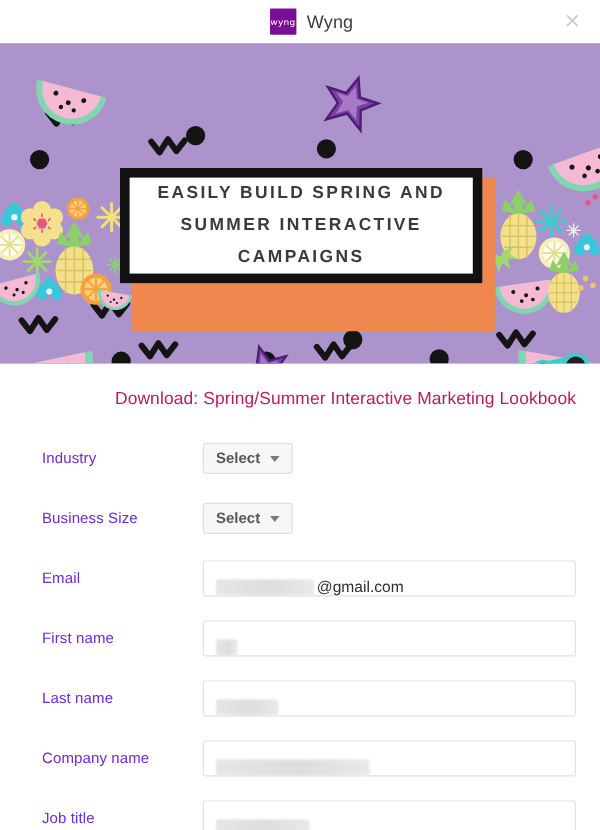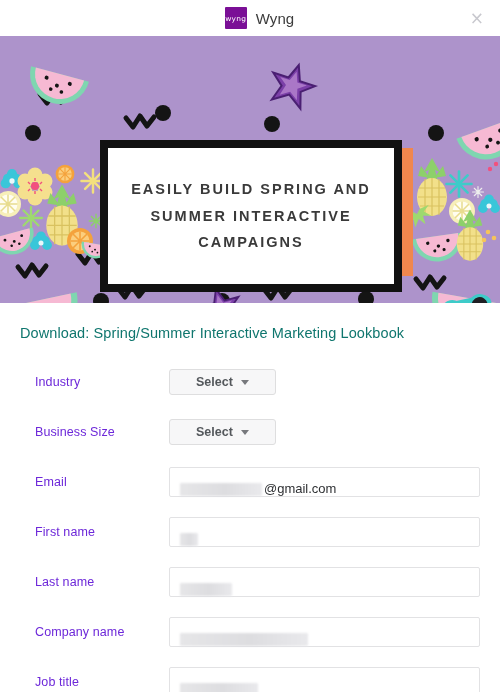--- a/index.html
+++ b/index.html
@@ -81,21 +81,21 @@
     top: 112px;
     width: 303px;
     height: 128px;
     background: #F0874E;
   }
   .headline-box {
     position: absolute;
     left: 100px;
     top: 104px;
     width: 302px;
-    height: 152px;
+    height: 96px;
     background: #ffffff;
     border: 8px solid #111111;
     box-sizing: border-box;
     display: flex;
     align-items: center;
     justify-content: center;
   }
   .headline-text {
     text-align: center;
     font-size: 14.5px;
@@ -109,23 +109,23 @@
 
   
   .dot { border-radius: 50%; background: #141414; }
 
   
   .form-area {
     padding: 0;
     background: #ffffff;
   }
   .form-title {
-    text-align: left;
+    text-align: right;
     font-size: 14.5px;
-    color: #0f766e;
+    color: #be185d;
     padding: 22px 20px 16px 20px;
     letter-spacing: .1px;
   }
   .field-row {
     display: flex;
     align-items: center;
     padding: 0 20px 0 35px;
     height: 50px;
   }
   .field-label {
@@ -134,21 +134,21 @@
     font-size: 12.5px;
     color: #6d28d9;
     letter-spacing: .1px;
   }
   .select-btn {
     background: #f7f7f8;
     border: 1px solid #dededf;
     border-radius: 3px;
     height: 26px;
     min-width: 72px;
-    padding: 0 26px;
+    padding: 0 10px;
     display: inline-flex;
     align-items: center;
     gap: 8px;
     font-size: 12.5px;
     font-weight: bold;
     color: #54585c;
     cursor: pointer;
     box-sizing: border-box;
   }
   .caret {

